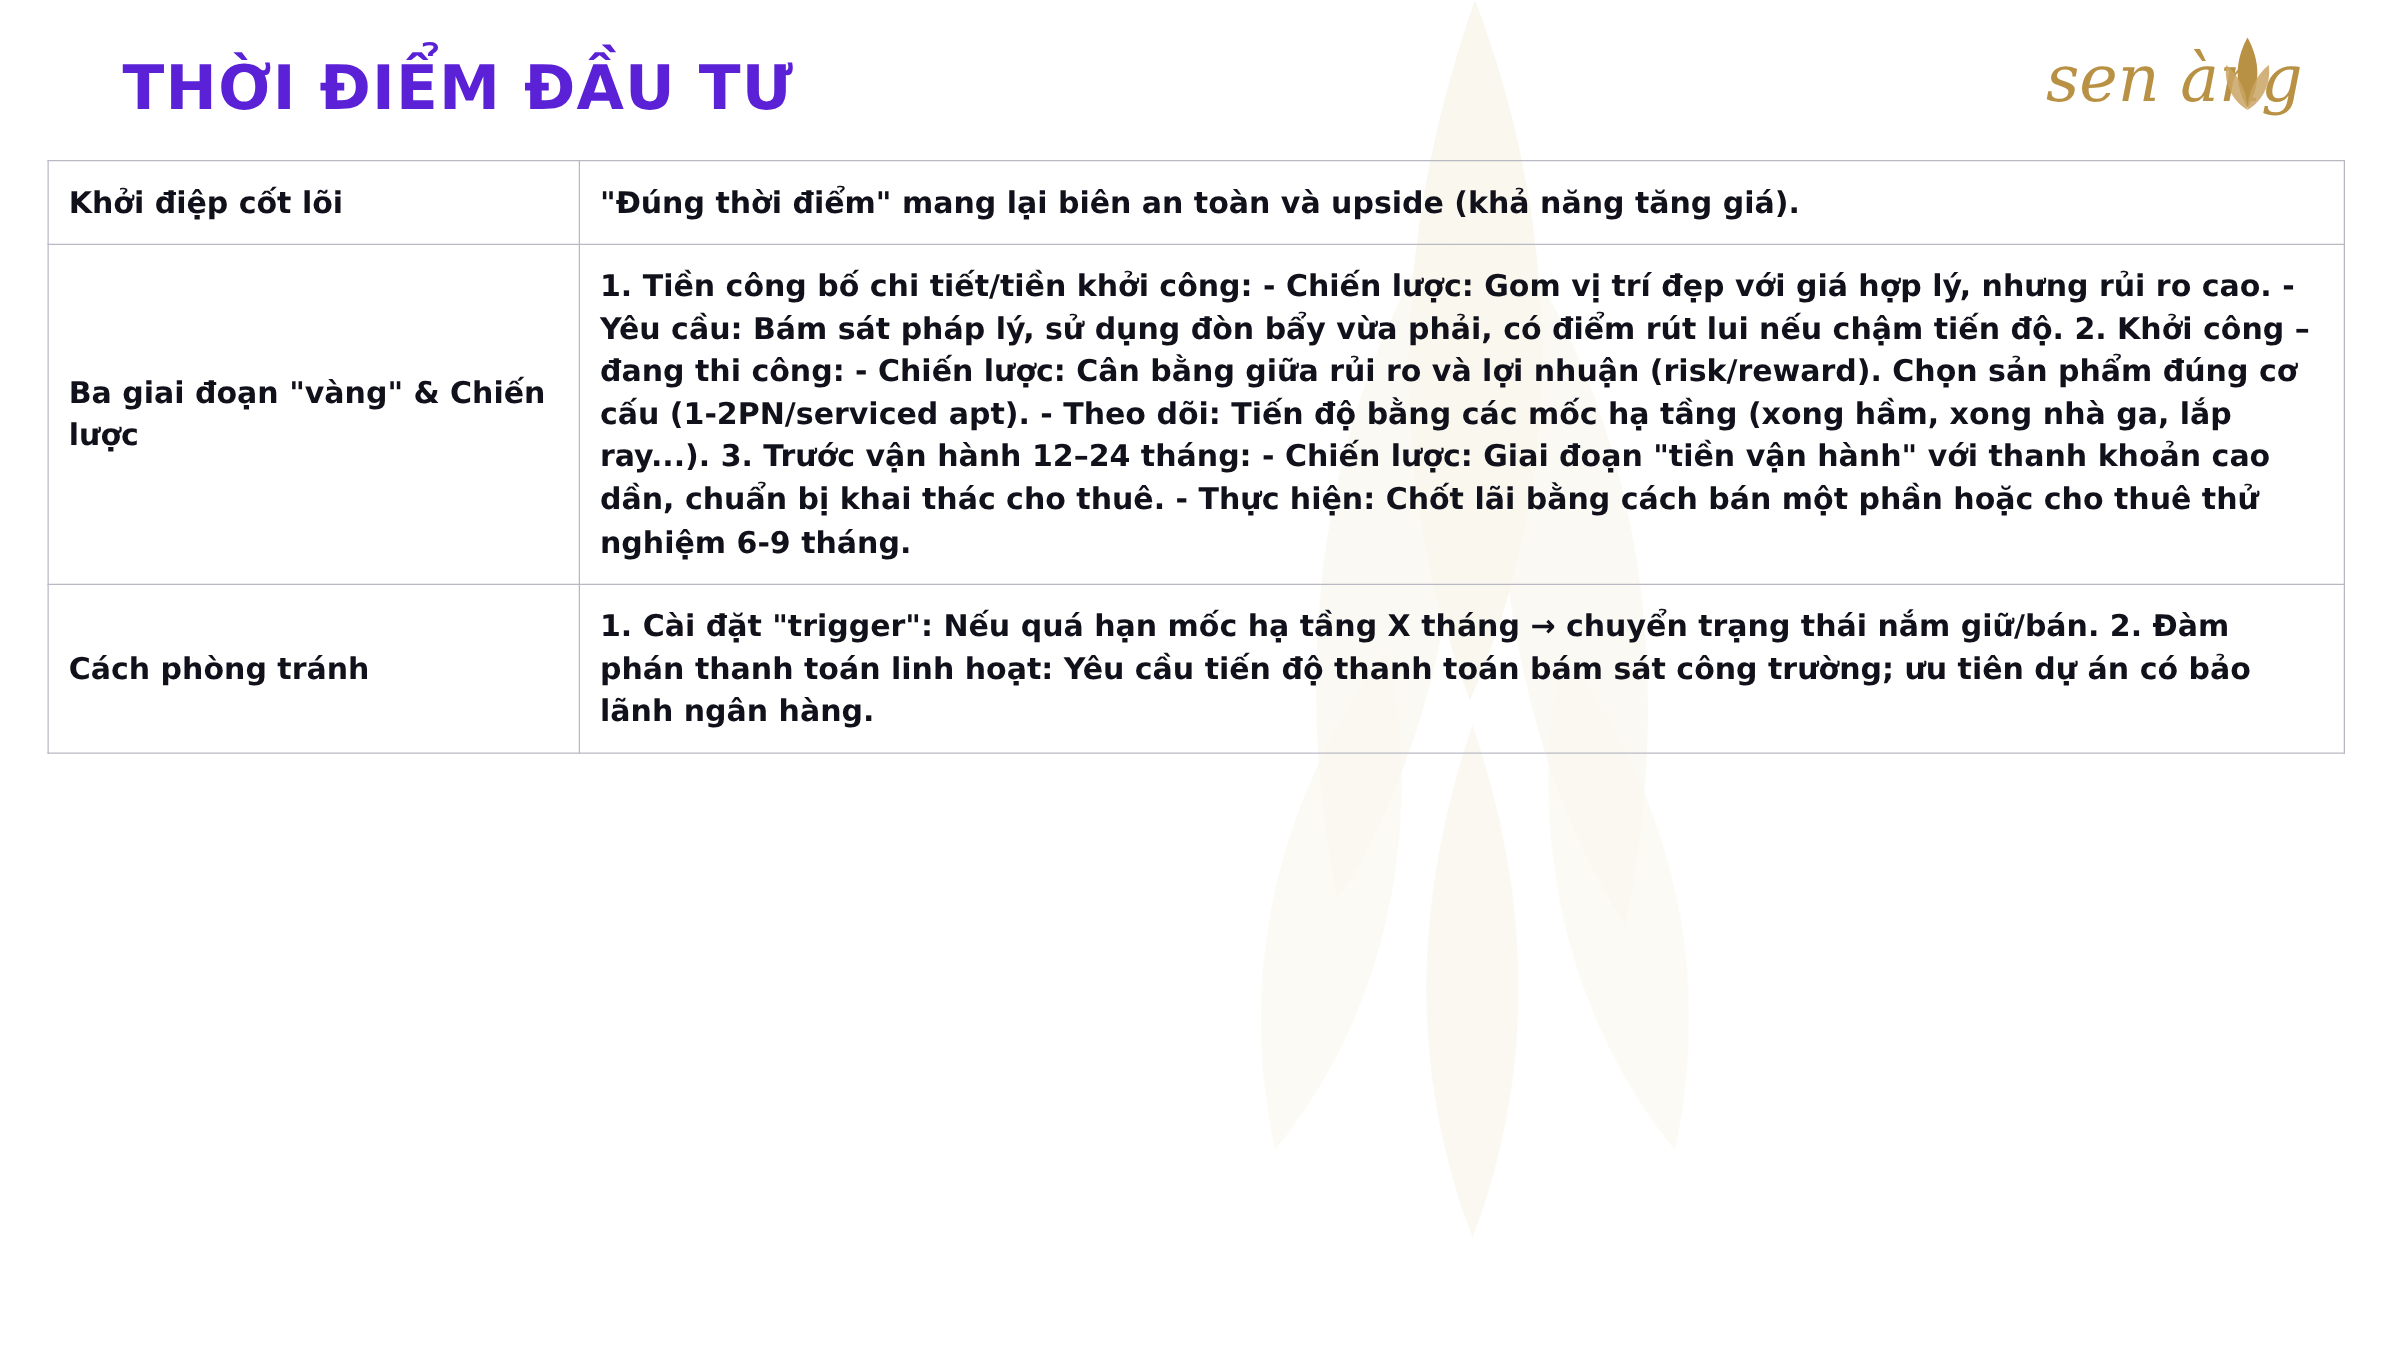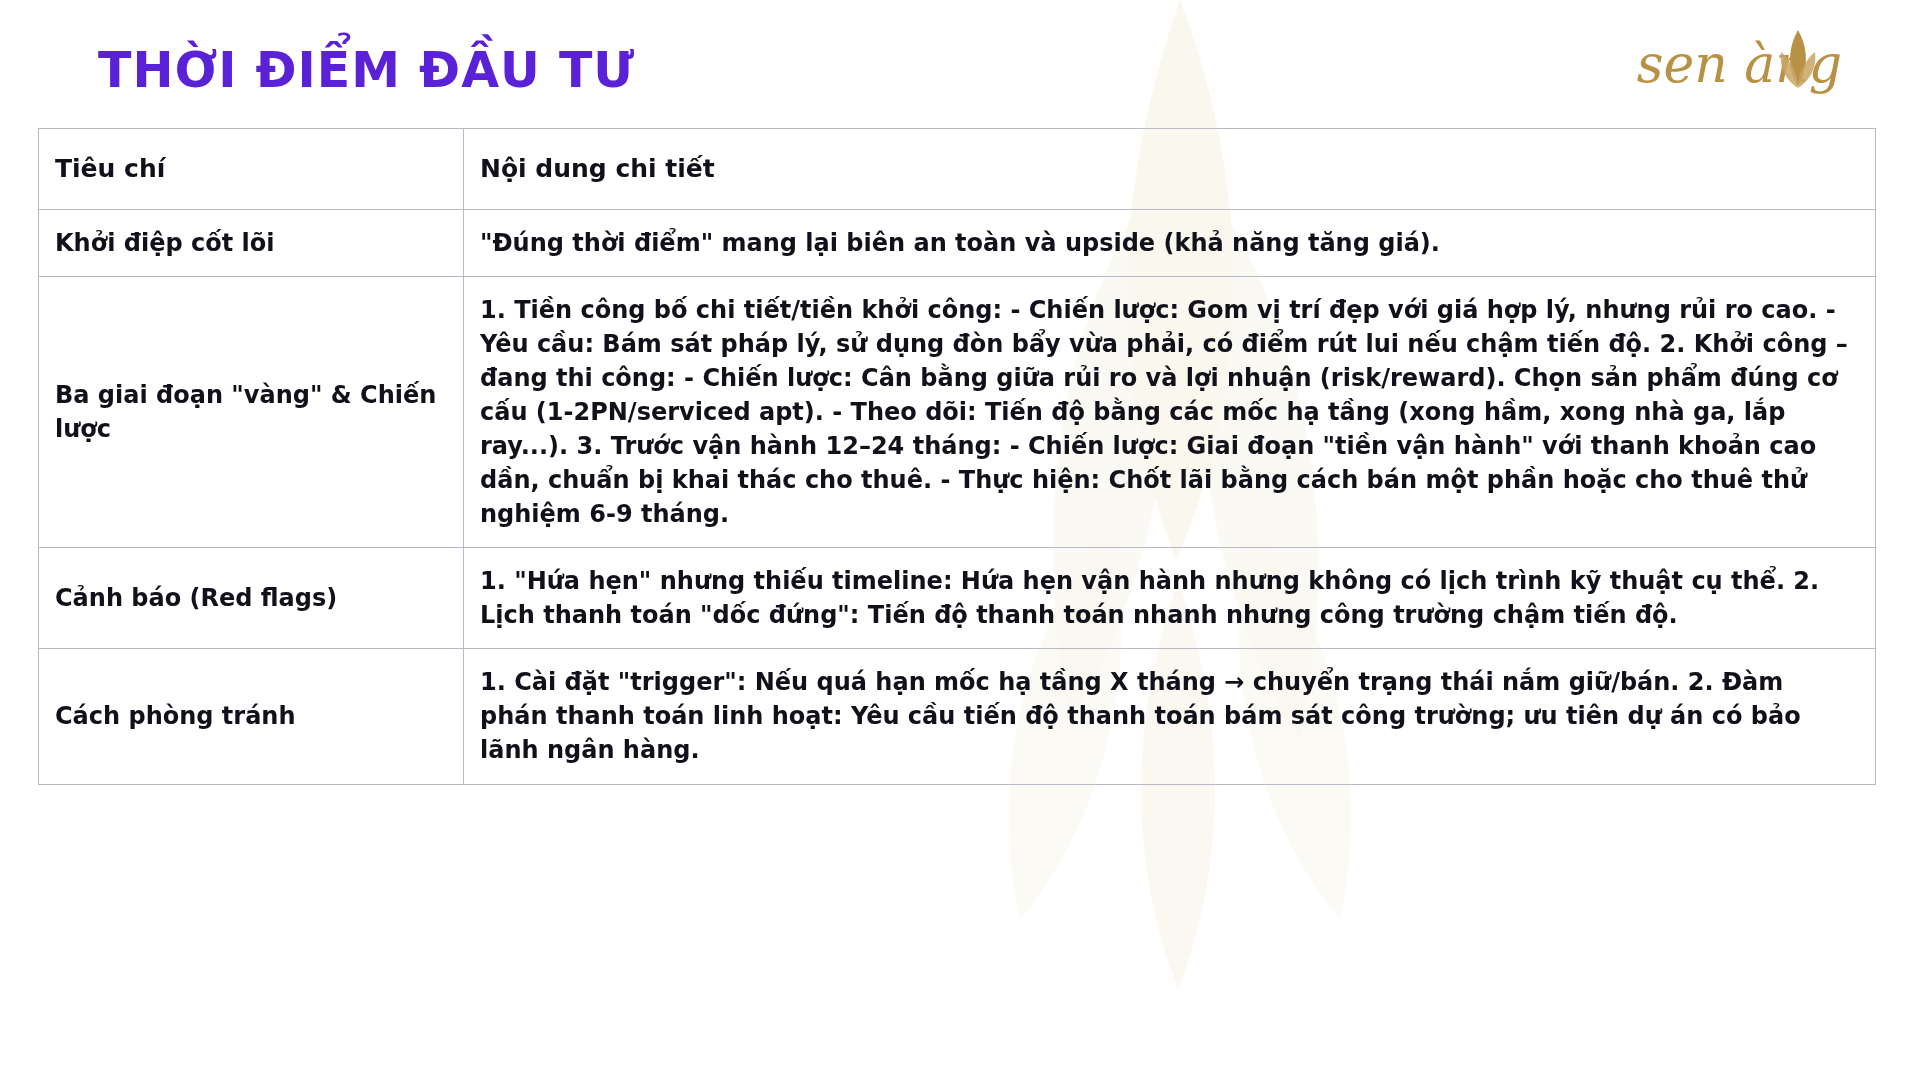--- a/index.html
+++ b/index.html
@@ -136,35 +136,27 @@
       <svg class="logo-mark" viewBox="0 0 46 66" xmlns="http://www.w3.org/2000/svg">
         <path d="M23 2 C13 20 12 40 23 58 C34 40 33 20 23 2 Z" fill="#b99145"></path>
         <path d="M23 60 C10 52 4 38 6 24 C16 32 23 46 23 60 Z" fill="#c9a563" opacity="0.85"></path>
         <path d="M23 60 C36 52 42 38 40 24 C30 32 23 46 23 60 Z" fill="#c9a563" opacity="0.85"></path>
       </svg>
     </div>
   </div>
 
   <table class="main-table">
     <tbody>
-      <tr class="head-row">
-        <td class="col-label">Tiêu chí</td>
-        <td class="col-content">Nội dung chi tiết</td>
-      </tr>
       <tr class="row-core">
         <td class="col-label">Khởi điệp cốt lõi</td>
         <td class="col-content">"Đúng thời điểm" mang lại biên an toàn và upside (khả năng tăng giá).</td>
       </tr>
       <tr class="row-stages">
         <td class="col-label">Ba giai đoạn "vàng" &amp; Chiến lược</td>
         <td class="col-content">1. Tiền công bố chi tiết/tiền khởi công: - Chiến lược: Gom vị trí đẹp với giá hợp lý, nhưng rủi ro cao. - Yêu cầu: Bám sát pháp lý, sử dụng đòn bẩy vừa phải, có điểm rút lui nếu chậm tiến độ. 2. Khởi công – đang thi công: - Chiến lược: Cân bằng giữa rủi ro và lợi nhuận (risk/reward). Chọn sản phẩm đúng cơ cấu (1-2PN/serviced apt). - Theo dõi: Tiến độ bằng các mốc hạ tầng (xong hầm, xong nhà ga, lắp ray...). 3. Trước vận hành 12–24 tháng: - Chiến lược: Giai đoạn "tiền vận hành" với thanh khoản cao dần, chuẩn bị khai thác cho thuê. - Thực hiện: Chốt lãi bằng cách bán một phần hoặc cho thuê thử nghiệm 6-9 tháng.</td>
-      </tr>
-      <tr class="row-flags">
-        <td class="col-label">Cảnh báo (Red flags)</td>
-        <td class="col-content">1. "Hứa hẹn" nhưng thiếu timeline: Hứa hẹn vận hành nhưng không có lịch trình kỹ thuật cụ thể. 2. Lịch thanh toán "dốc đứng": Tiến độ thanh toán nhanh nhưng công trường chậm tiến độ.</td>
       </tr>
       <tr class="row-avoid">
         <td class="col-label">Cách phòng tránh</td>
         <td class="col-content">1. Cài đặt "trigger": Nếu quá hạn mốc hạ tầng X tháng → chuyển trạng thái nắm giữ/bán. 2. Đàm phán thanh toán linh hoạt: Yêu cầu tiến độ thanh toán bám sát công trường; ưu tiên dự án có bảo lãnh ngân hàng.</td>
       </tr>
     </tbody>
   </table>
 
 </div>
 

